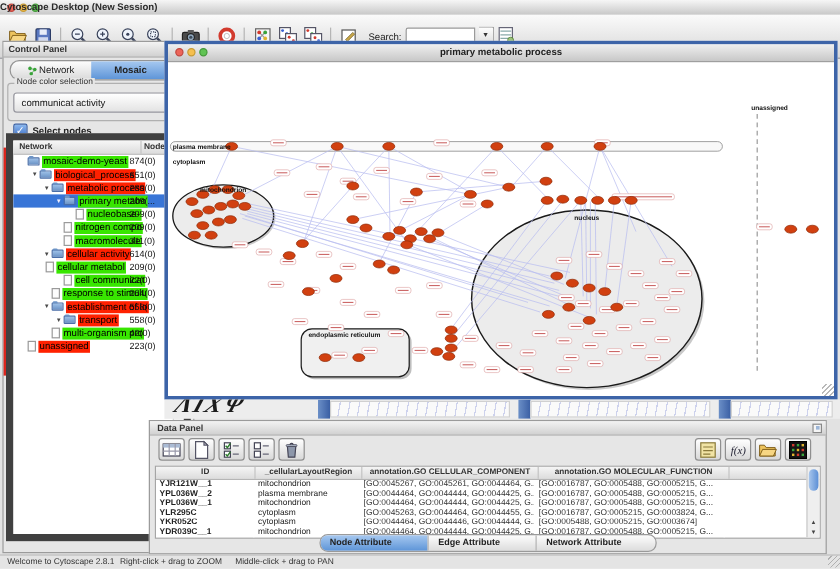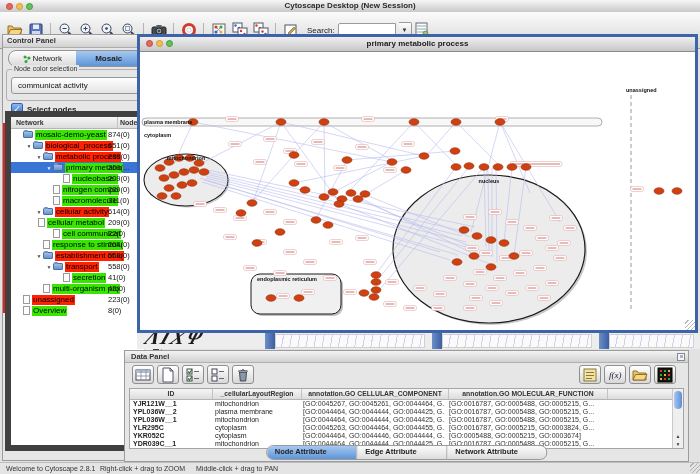--- a/index.html
+++ b/index.html
@@ -6,21 +6,21 @@
   .screen{position:relative;width:700px;height:474px;background:#e2e2e2;overflow:hidden;
           font-family:"Liberation Sans",sans-serif;-webkit-font-smoothing:antialiased;}
   
   .titlebar{position:absolute;left:0;top:0;width:700px;height:12px;
     background:linear-gradient(#f6f6f6,#c9c9c9);border-bottom:1px solid #8a8a8a;}
   .lights{position:absolute;left:6px;top:3px;display:flex;gap:3px;}
   .light{width:7px;height:7px;border-radius:50%;}
   .light.red{background:#ec6559;border:1px solid #c14840;box-sizing:border-box;}
   .light.yellow{background:#f5bf4f;border:1px solid #c79b34;box-sizing:border-box;}
   .light.green{background:#61c354;border:1px solid #459a3b;box-sizing:border-box;}
-  .wtitle{position:absolute;left:0;right:0;top:0;text-align:center;font-size:8px;font-weight:bold;
+  .wtitle{position:absolute;left:0;right:0;top:0;text-align:left;font-size:8px;font-weight:bold;
     color:#2a2a2a;line-height:12px;}
   
   .toolbar{position:absolute;left:0;top:12px;width:700px;height:37px;
     background:linear-gradient(#fbfbfb,#d6d6d6);border-bottom:1px solid #97979d;
     display:flex;align-items:center;padding-left:4px;box-sizing:border-box;}
   .tbtn{width:21px;height:19px;display:flex;align-items:center;justify-content:center;}
   .sep{width:1px;height:15px;background:#b5b5b5;margin:0 4px;}
   .searchwrap{display:flex;align-items:center;margin-left:6px;gap:3px;}
   .searchlbl{font-size:8px;color:#222;}
   .searchfield{width:52px;height:12px;border:1px solid #9a9a9a;border-radius:2px 0 0 2px;
@@ -364,43 +364,31 @@
             <span class="ficon"></span>
             <span class="tlabel red">establishment of lo</span>
             <span class="tnodes">558(0)</span>
           </div>
           <div class="trow" style="padding-left: 34px;">
             <span class="exp">▼</span>
             <span class="ficon"></span>
             <span class="tlabel red">transport</span>
             <span class="tnodes">558(0)</span>
           </div>
-          <div class="trow" style="padding-left: 44px;">
-            <span class="exp"></span>
-            <span class="licon"></span>
-            <span class="tlabel green">secretion</span>
-            <span class="tnodes">41(0)</span>
-          </div>
           <div class="trow" style="padding-left: 24px;">
             <span class="exp"></span>
             <span class="licon"></span>
             <span class="tlabel green">multi-organism pro</span>
             <span class="tnodes">42(0)</span>
           </div>
           <div class="trow" style="padding-left: 4px;">
             <span class="exp"></span>
             <span class="licon"></span>
             <span class="tlabel red">unassigned</span>
             <span class="tnodes">223(0)</span>
-          </div>
-          <div class="trow" style="padding-left: 4px;">
-            <span class="exp"></span>
-            <span class="licon"></span>
-            <span class="tlabel green">Overview</span>
-            <span class="tnodes">8(0)</span>
           </div>
         </div>
       <div class="tree-scroll"></div>
     </div>
     <div class="redline"></div>
   </div>
 
   <div class="net-window">
     <div class="nw-titlebar">
       <div class="lights">

